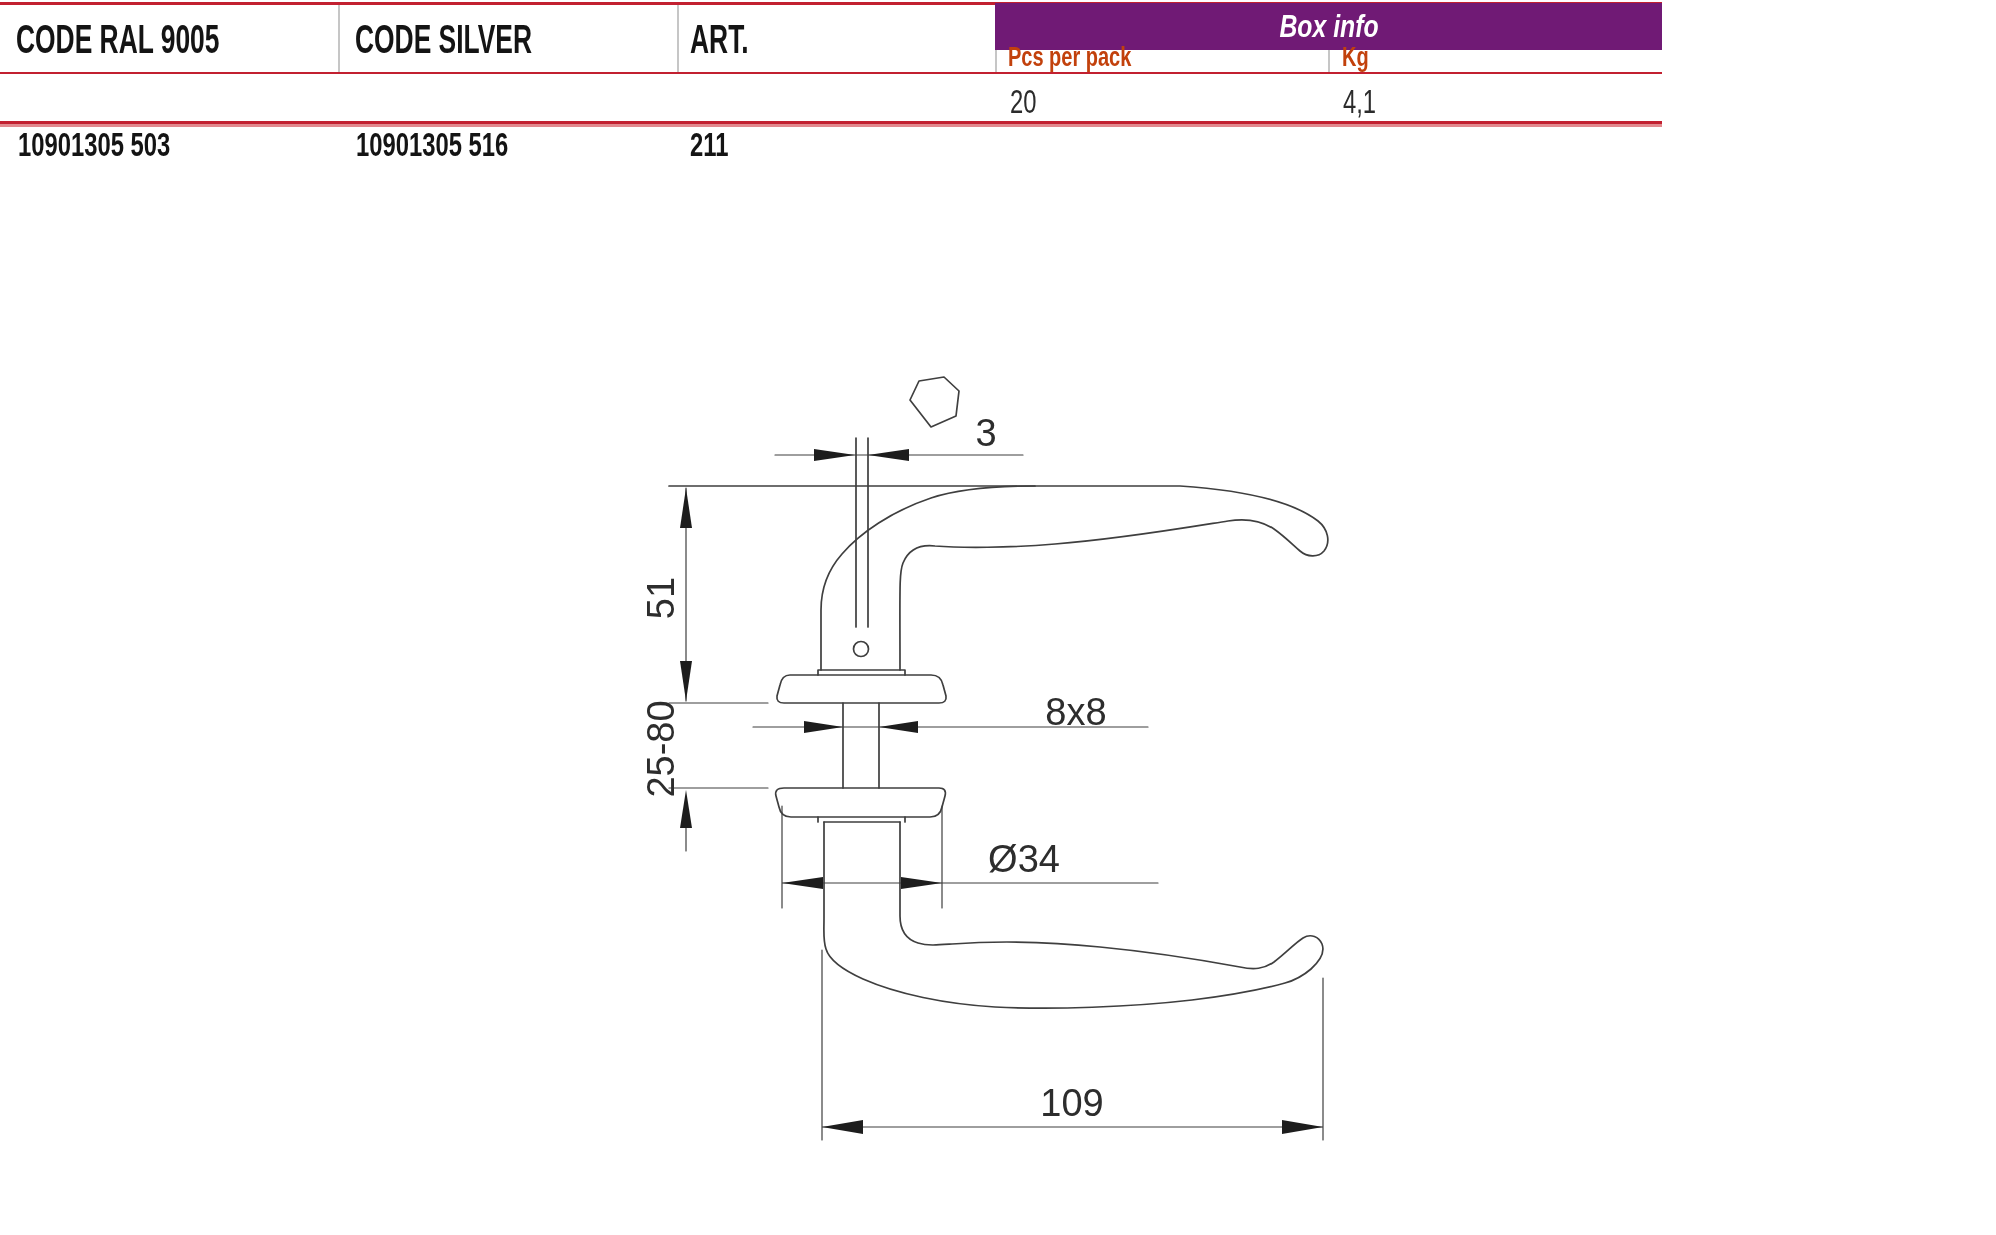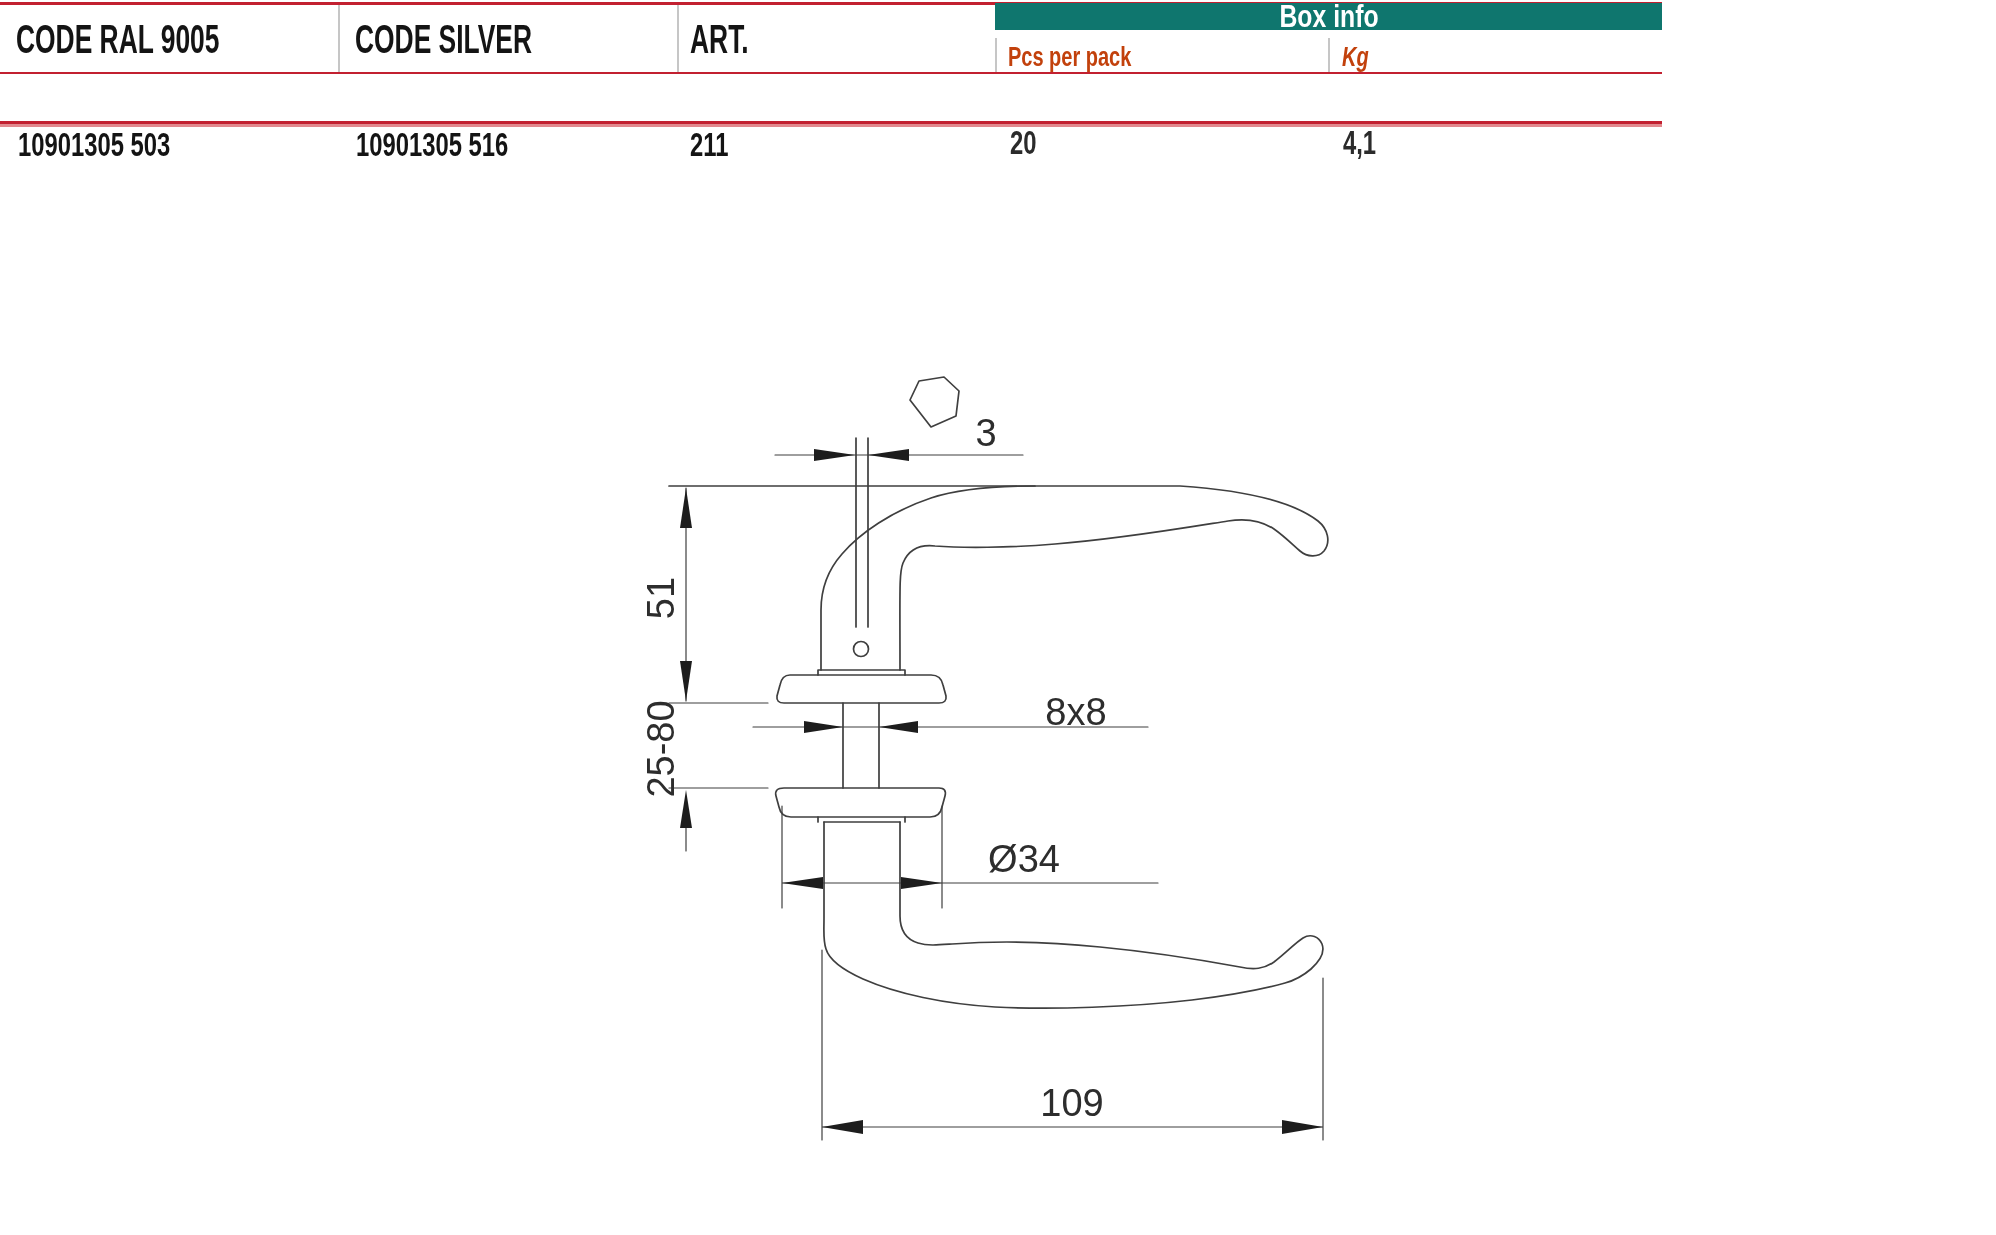--- a/index.html
+++ b/index.html
@@ -5,22 +5,22 @@
   html,body { margin:0; padding:0; background:#ffffff; }
   #page {
     position:relative; width:1996px; height:1235px; background:#ffffff;
     font-family:"Liberation Sans", sans-serif; color:#1a1a1a; overflow:hidden;padding-left:48px;
   }
 
   
   .redline { position:absolute; background:#C22030; }
   .grayline { position:absolute; background:#c6c6c6; }
   .red-band {
-    position:absolute; left:995px; top:3px; width:667px; height:27px;
-    background:#0f766e; display:flex; align-items:center; justify-content:center;
+    position:absolute; left:995px; top:3px; width:667px; height:47px;
+    background:#701a75; display:flex; align-items:center; justify-content:center;font-style:italic;
   }
   .red-band .t {
     color:#ffffff; font-weight:bold; font-size:31px;
     display:inline-block; transform:scaleX(0.8);
   }
   .hdr {
     position:absolute; top:17px; font-weight:bold; font-size:40px; color:#141414;
     white-space:nowrap;
   }
   .hdr .t, .sub .t, .cell .t, .fin .t { display:inline-block; transform-origin:left center; }
@@ -28,21 +28,21 @@
   .sub {
     position:absolute; top:42px; font-weight:bold; font-size:27px; color:#c2410c;
     white-space:nowrap;
   }
   .sub .t { transform:scaleX(0.74); }
   .cell {
     position:absolute; top:82px; font-size:34px; color:#141414; white-space:nowrap;
   }
   .cell .t { transform:scaleX(0.70); }
   .cell.bold { font-weight:bold;margin-top:43px; }
-  .cell.light { font-weight:bold; color:#2b2b2b;margin-top:41px; }
+  .cell.light { font-weight:normal; color:#2b2b2b; }
 
   
   .fin {
     position:absolute; left:4px; font-size:30px; color:#141414; white-space:nowrap;
   }
   .fin .t { transform:scaleX(0.80); }
   .fin b { font-weight:bold; }
   .fin i { font-style:italic; }
 
   
@@ -71,21 +71,21 @@
     <div class="grayline" style="left:1328px;top:38px;width:2px;height:34px;"></div>
 
     <div class="hdr" style="left:16px;"><span class="t">CODE RAL 9005</span></div>
     <div class="hdr" style="left:355px;"><span class="t">CODE SILVER</span></div>
     <div class="hdr" style="left:690px;"><span class="t">ART.</span></div>
 
     <div class="red-band">
       <span class="t">Box info</span>
     </div>
     <div class="sub" style="left:1008px;"><span class="t">Pcs per pack</span></div>
-    <div class="sub" style="left:1342px;font-style:italic;"><span class="t">Kg</span></div>
+    <div class="sub" style="left:1342px;"><span class="t">Kg</span></div>
 
     <div class="cell bold" style="left:18px;"><span class="t">10901305 503</span></div>
     <div class="cell bold" style="left:356px;"><span class="t">10901305 516</span></div>
     <div class="cell bold" style="left:690px;"><span class="t">211</span></div>
     <div class="cell light" style="left:1010px;"><span class="t">20</span></div>
     <div class="cell light" style="left:1343px;"><span class="t">4,1</span></div>
   </div>
 
 
   <svg id="drawing-svg" width="1996" height="1235" viewBox="0 0 1996 1235">

